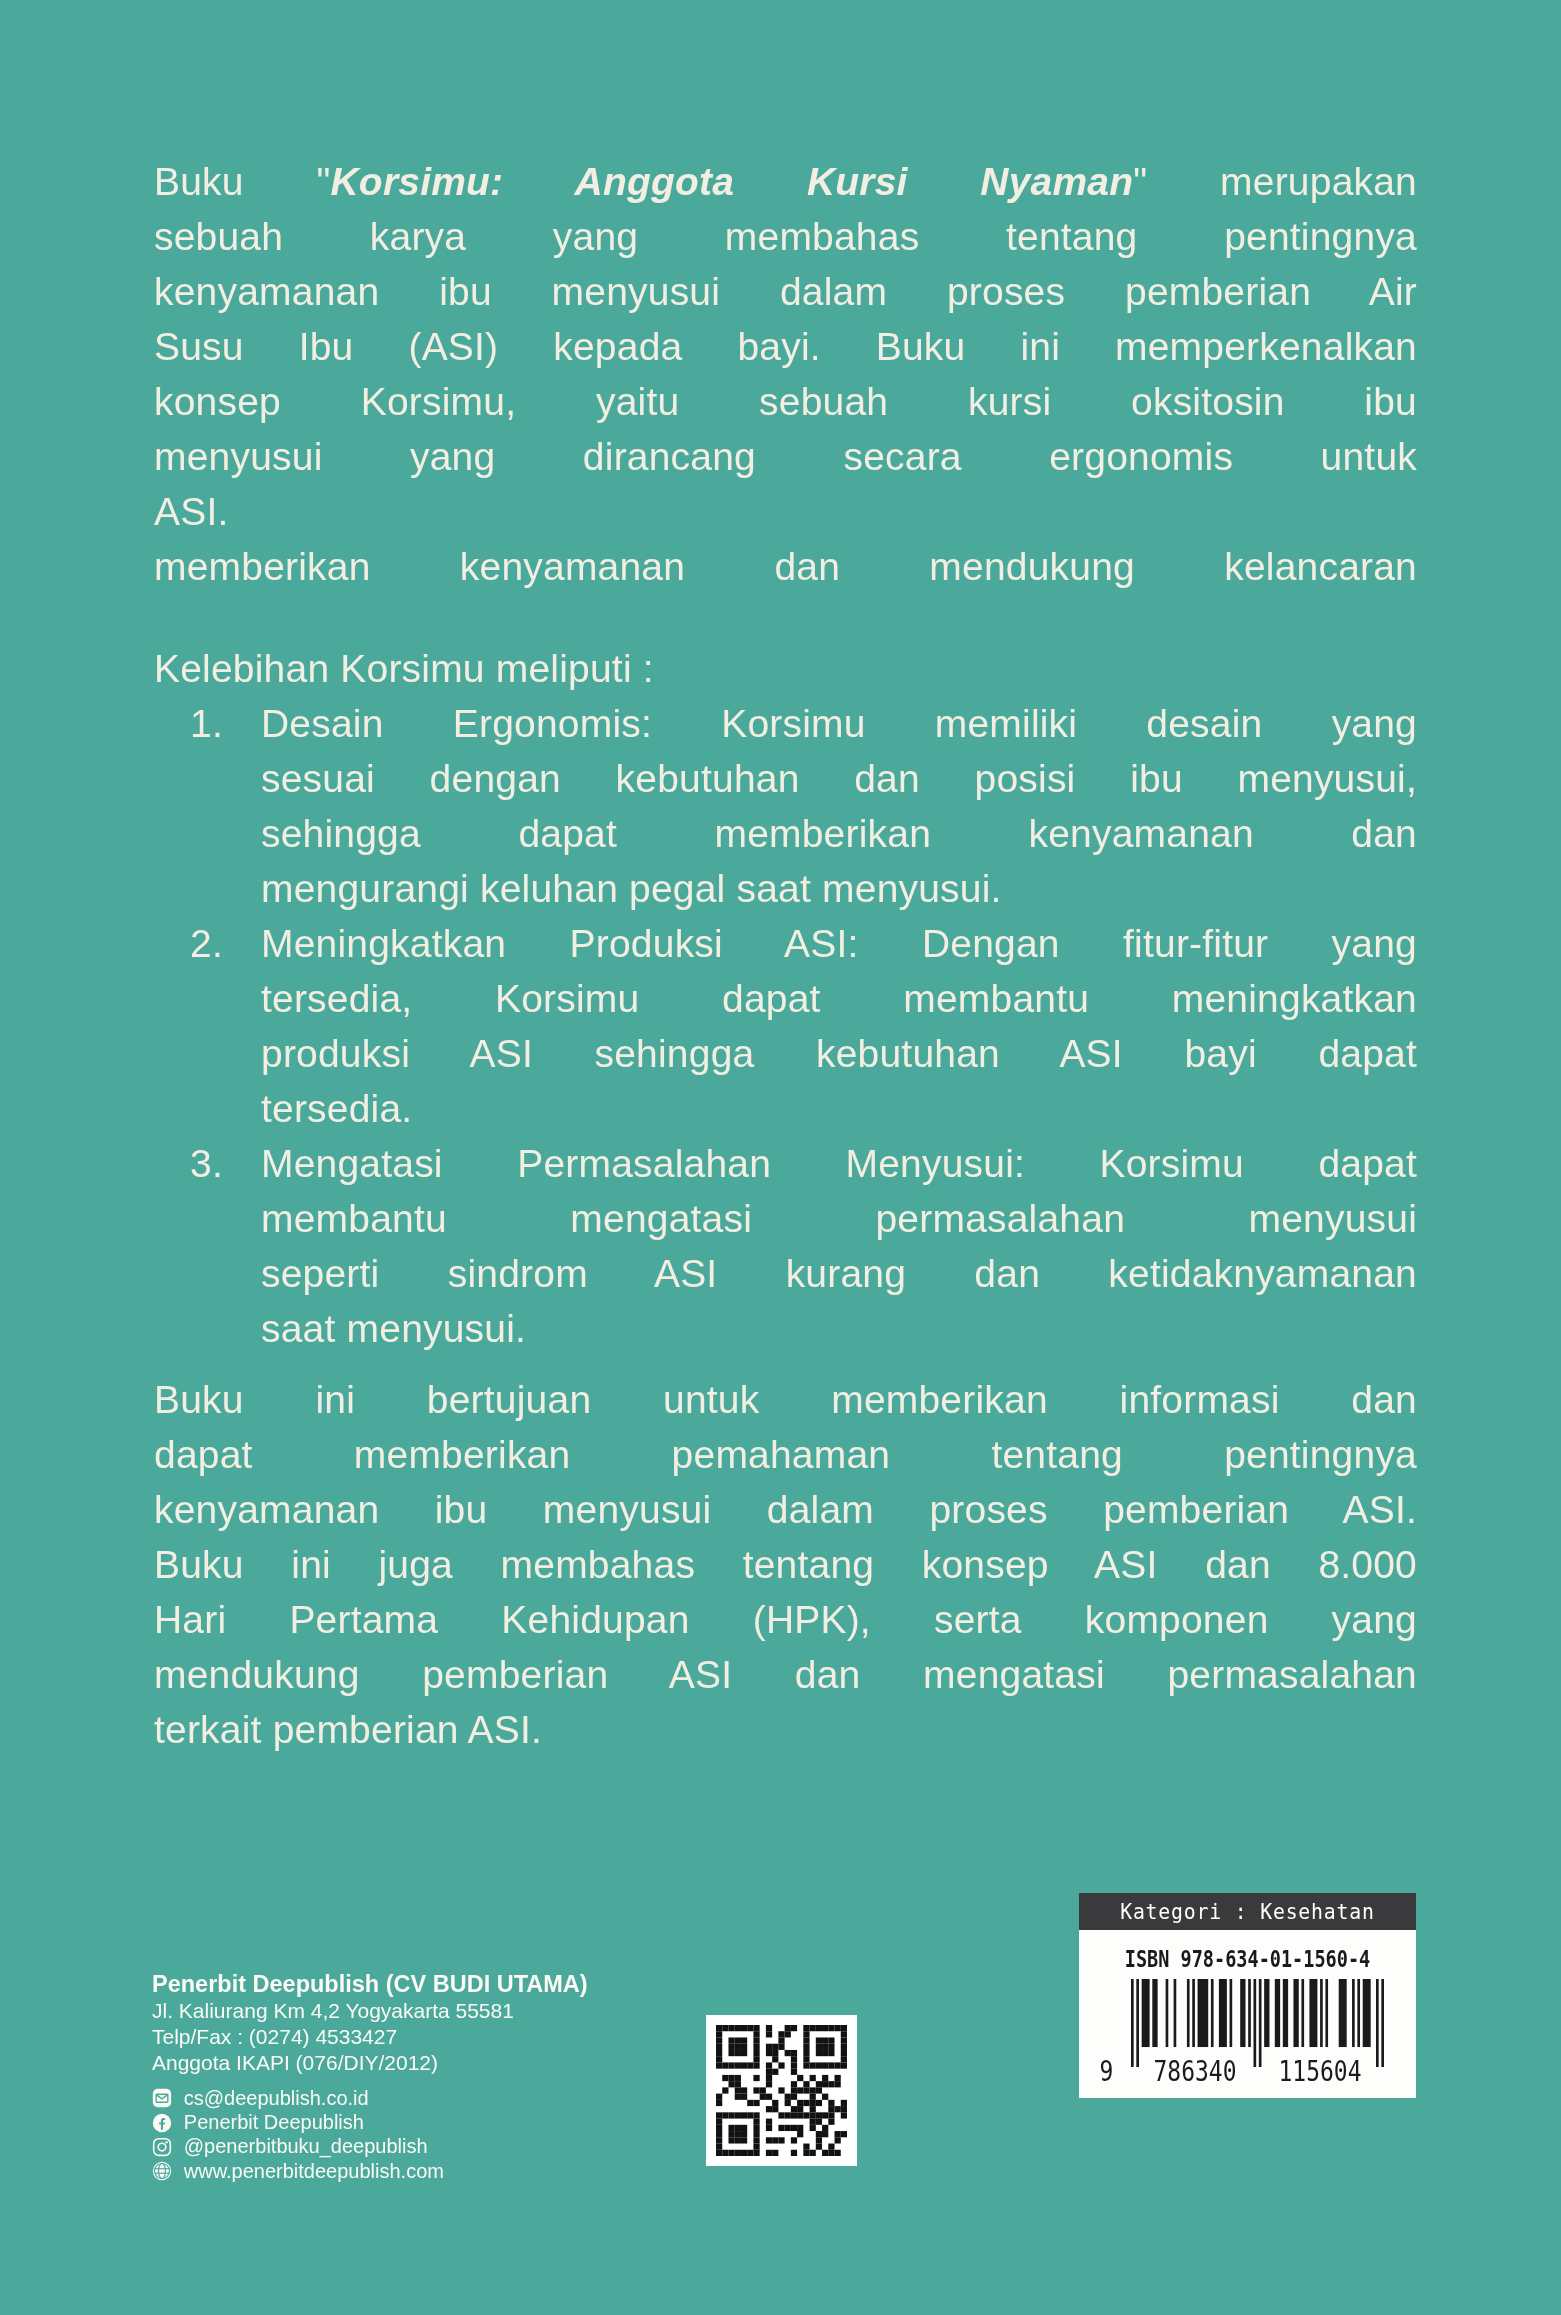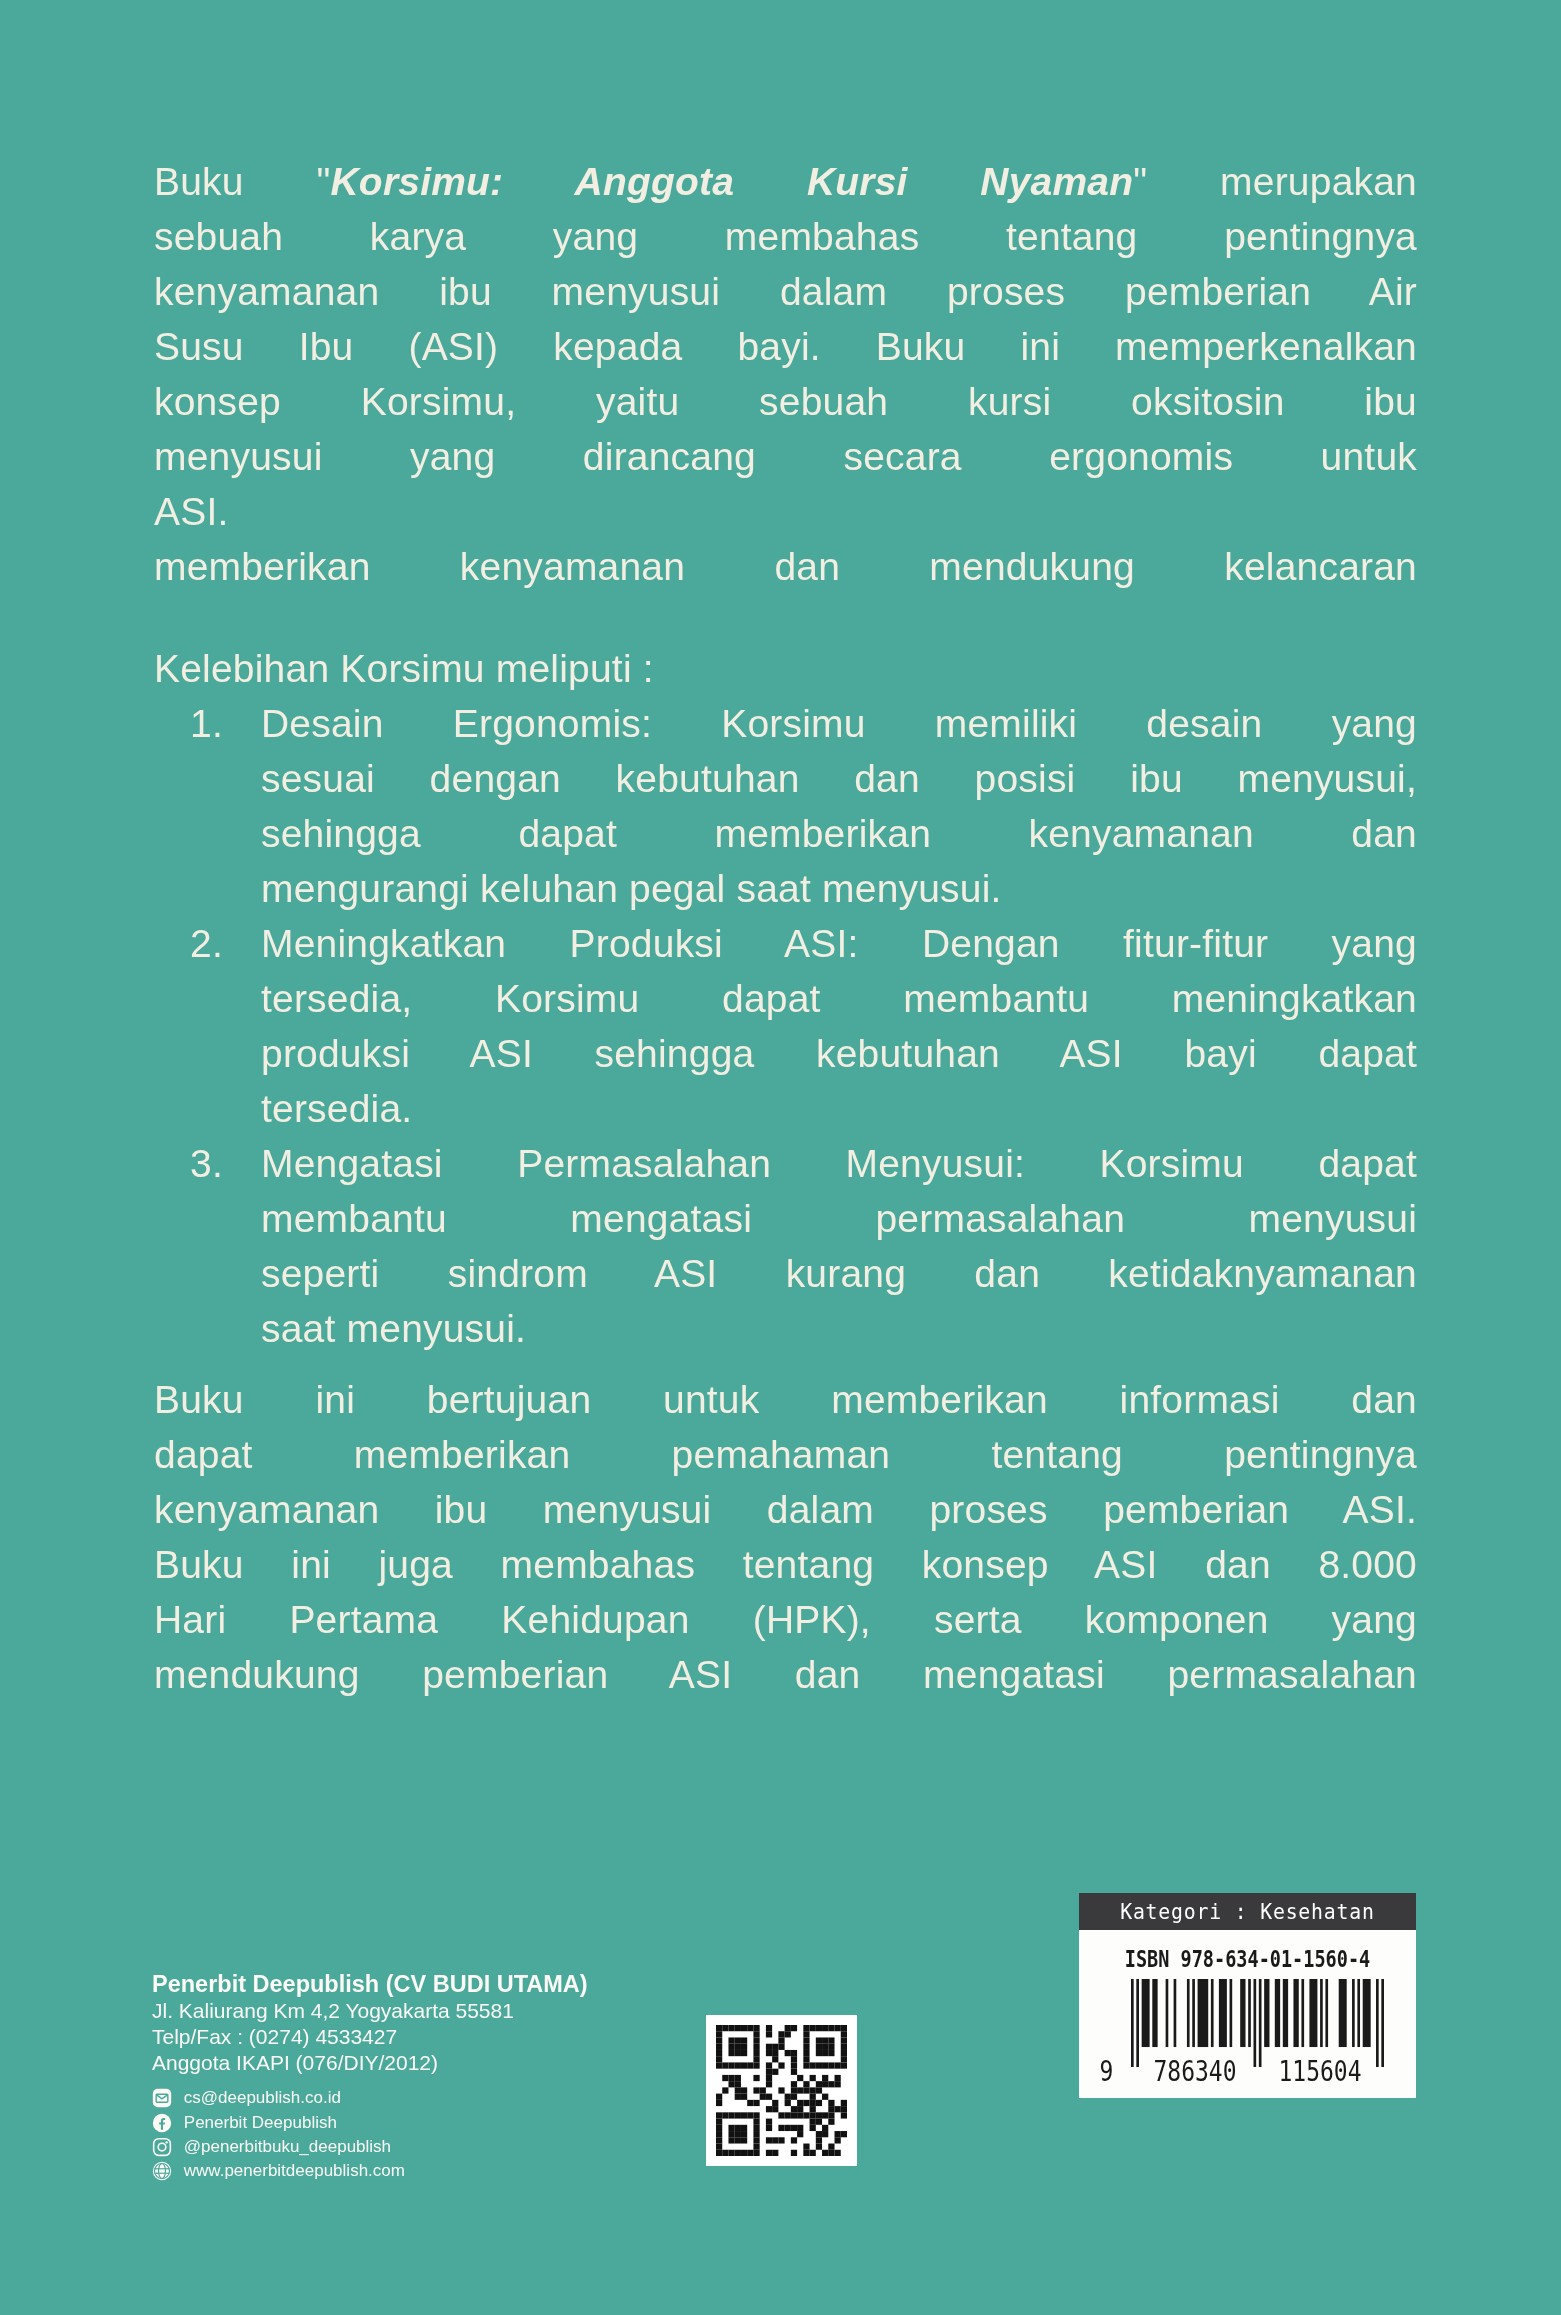--- a/index.html
+++ b/index.html
@@ -25,21 +25,21 @@
   .item .num{position:absolute; left:36px; top:0;}
   .p2{margin-top:16px;}
   
   .publisher{position:absolute; left:152px; top:1970px; color:var(--pub);}
   .pub-name{font-size:23.5px; font-weight:bold; line-height:28px;}
   .pub-line{font-size:21px; line-height:26px;}
   .contacts{margin-top:10px;}
   .crow{display:flex; align-items:center; height:24.4px;}
   .cicon{width:20px; height:20px; margin-right:11.8px; flex:none; display:flex;}
   .cicon svg{width:20px; height:20px; display:block;}
-  .clabel{font-size:17px;}
+  .clabel{font-size:20px;}
   
   .qr{position:absolute; left:706px; top:2015px; width:151px; height:151px;
       background:#ffffff; padding:10px; box-sizing:border-box;}
   .qr svg{width:100%; height:100%; display:block;}
   
   .isbn-box{position:absolute; left:1079px; top:1893px; width:337px; height:205px;
             background:var(--panel); box-sizing:border-box;}
   .cat{height:37px; background:var(--catbg); color:var(--cattext);
        display:flex; align-items:center; justify-content:center;
        font-family:"DejaVu Sans Mono", monospace; font-size:22px; letter-spacing:0.9px;}
@@ -97,20 +97,21 @@
       </div>
     </div>
 
     <div class="p2">
       <div class="line j">Buku ini bertujuan untuk memberikan informasi dan</div>
       <div class="line j">dapat memberikan pemahaman tentang pentingnya</div>
       <div class="line j">kenyamanan ibu menyusui dalam proses pemberian ASI.</div>
       <div class="line j">Buku ini juga membahas tentang konsep ASI dan 8.000</div>
       <div class="line j">Hari Pertama Kehidupan (HPK), serta komponen yang</div>
       <div class="line j">mendukung pemberian ASI dan mengatasi permasalahan</div>
+      <div class="line">terkait pemberian ASI.</div>
     </div>
   </section>
 
   <section class="publisher">
     <div class="pub-name">Penerbit Deepublish (CV BUDI UTAMA)</div>
     <div class="pub-line">Jl. Kaliurang Km 4,2 Yogyakarta 55581</div>
     <div class="pub-line">Telp/Fax : (0274) 4533427</div>
     <div class="pub-line">Anggota IKAPI (076/DIY/2012)</div>
     <div class="contacts">
       <div class="crow">

